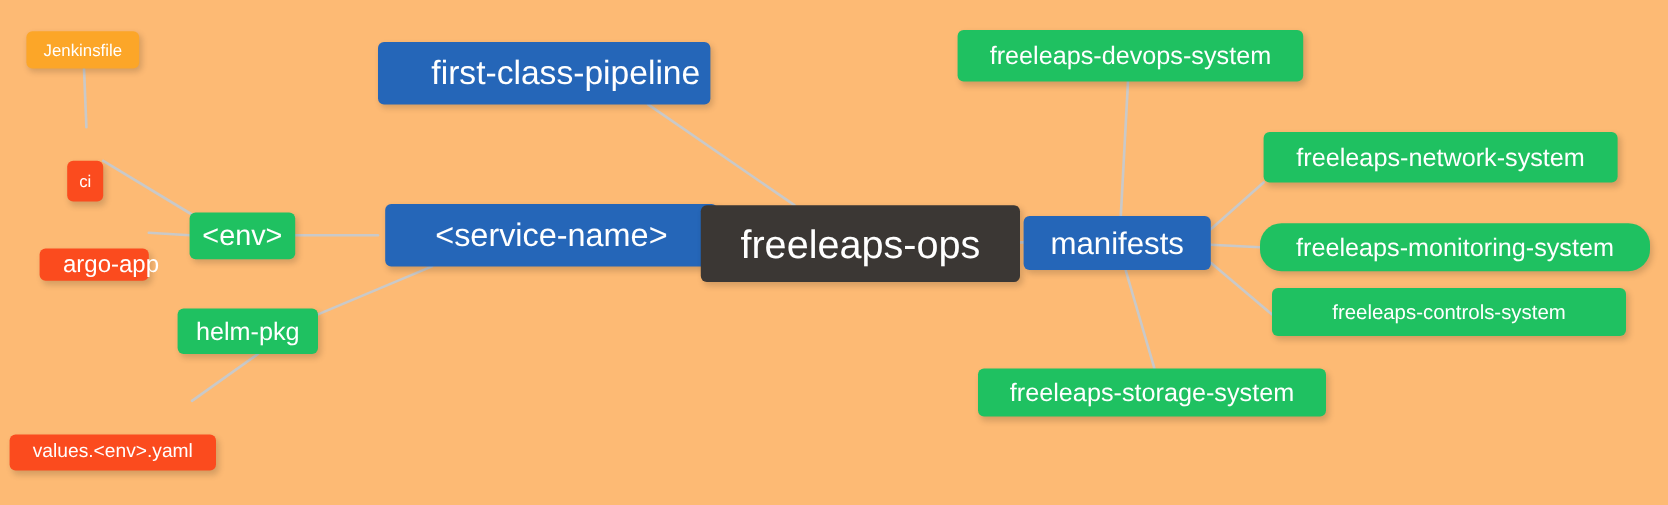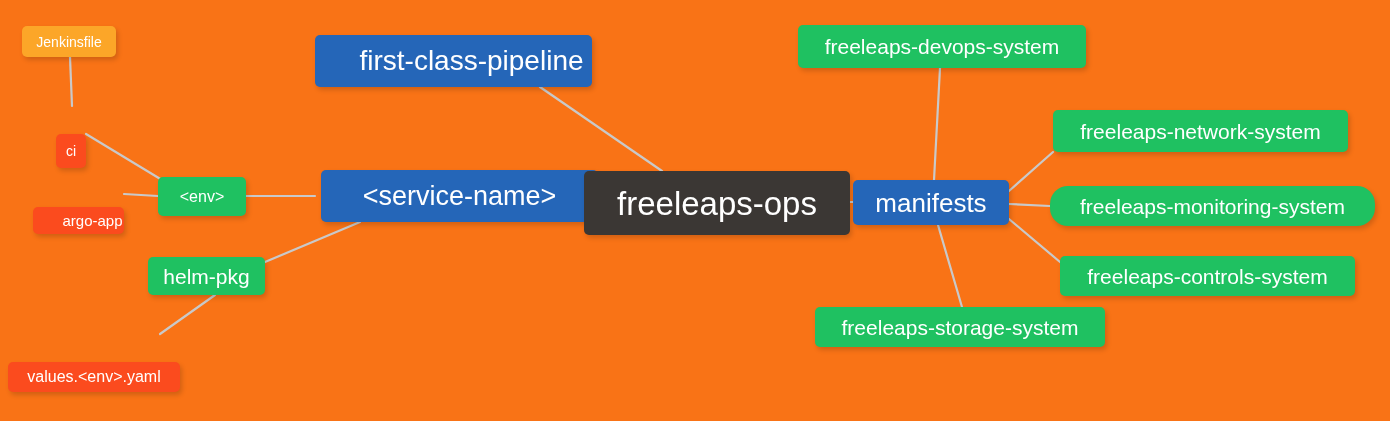--- a/index.html
+++ b/index.html
@@ -4,21 +4,21 @@
 <style>
   html, body {
     margin: 0;
     padding: 0;
     background: #ffffff;
   }
   #canvas {
     position: relative;
     width: 1390px;
     height: 421px;
-    background: #f97316;
+    background: #fdba74;
     font-family: "Liberation Sans", sans-serif;
     overflow: hidden;
   }
   #edges {
     position: absolute;
     left: 0;
     top: 0;
     width: 1390px;
     height: 421px;
     pointer-events: none;
@@ -58,27 +58,27 @@
       <line x1="845" y1="202" x2="853" y2="202" stroke="#c9c9c9" stroke-width="2.2" stroke-linecap="round"></line>
       <line x1="940" y1="68" x2="934" y2="180" stroke="#c9c9c9" stroke-width="2.2" stroke-linecap="round"></line>
       <line x1="1053" y1="152" x2="1009" y2="191" stroke="#c9c9c9" stroke-width="2.2" stroke-linecap="round"></line>
       <line x1="1050" y1="206" x2="1009" y2="204" stroke="#c9c9c9" stroke-width="2.2" stroke-linecap="round"></line>
       <line x1="1060" y1="262" x2="1009" y2="219" stroke="#c9c9c9" stroke-width="2.2" stroke-linecap="round"></line>
       <line x1="962" y1="307" x2="938" y2="225" stroke="#c9c9c9" stroke-width="2.2" stroke-linecap="round"></line>
     </svg>
   <div id="node-layer">
       <div class="node n-orange" style="left: 22px; top: 26px; width: 94px; height: 31px; font-size: 14px;">Jenkinsfile</div>
       <div class="node n-red" style="left: 56px; top: 106px; width: 30px; height: 34px; font-size: 14px;">ci</div>
-      <div class="node n-red" style="left: 33px; top: 179px; width: 91px; height: 27px; font-size: 15px; padding-left: 28px;">argo-app</div>
-      <div class="node n-green" style="left: 158px; top: 177px; width: 88px; height: 39px; font-size: 16px;">&lt;env&gt;</div>
+      <div class="node n-red" style="left: 33px; top: 179px; width: 91px; height: 27px; font-size: 20px; padding-left: 28px;">argo-app</div>
+      <div class="node n-green" style="left: 158px; top: 177px; width: 88px; height: 39px; font-size: 24px;">&lt;env&gt;</div>
       <div class="node n-green" style="left: 148px; top: 257px; width: 117px; height: 38px; font-size: 21px;">helm-pkg</div>
       <div class="node n-red" style="left: 8px; top: 334px; width: 172px; height: 30px; font-size: 16px;">values.&lt;env&gt;.yaml</div>
       <div class="node n-blue" style="left: 315px; top: 35px; width: 277px; height: 52px; font-size: 28px; padding-left: 36px;">first-class-pipeline</div>
       <div class="node n-blue" style="left: 321px; top: 170px; width: 277px; height: 52px; font-size: 27px;">&lt;service-name&gt;</div>
       <div class="node n-root" style="left: 584px; top: 171px; width: 266px; height: 64px; font-size: 33px;">freeleaps-ops</div>
       <div class="node n-blue" style="left: 853px; top: 180px; width: 156px; height: 45px; font-size: 26px;">manifests</div>
       <div class="node n-green" style="left: 798px; top: 25px; width: 288px; height: 43px; font-size: 21px;">freeleaps-devops-system</div>
       <div class="node n-green" style="left: 1053px; top: 110px; width: 295px; height: 42px; font-size: 21px;">freeleaps-network-system</div>
       <div class="node n-green" style="left: 1050px; top: 186px; width: 325px; height: 40px; font-size: 21px; border-radius: 18px;">freeleaps-monitoring-system</div>
-      <div class="node n-green" style="left: 1060px; top: 256px; width: 295px; height: 40px; font-size: 21px;">freeleaps-controls-system</div>
+      <div class="node n-green" style="left: 1060px; top: 240px; width: 295px; height: 40px; font-size: 17px;">freeleaps-controls-system</div>
       <div class="node n-green" style="left: 815px; top: 307px; width: 290px; height: 40px; font-size: 21px;">freeleaps-storage-system</div>
     </div>
 </div>
 
 </body></html>

